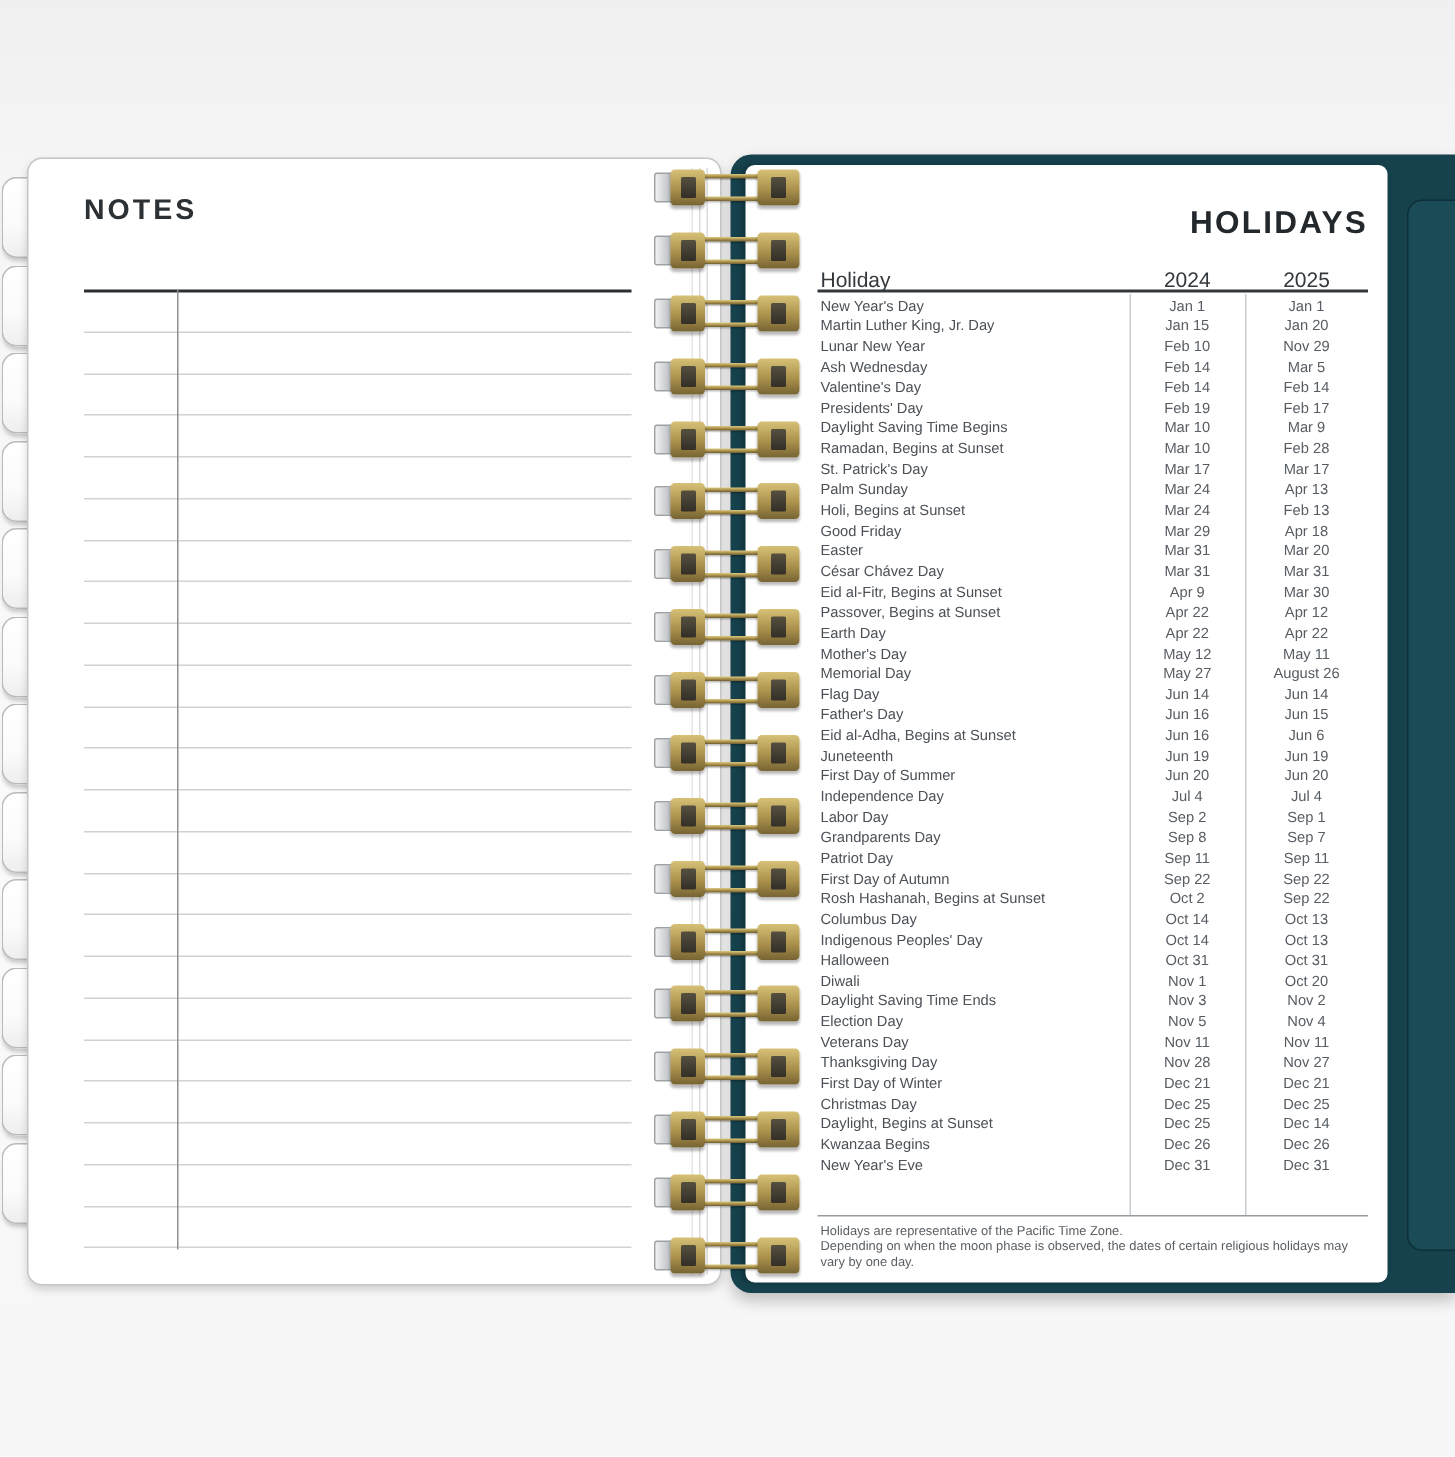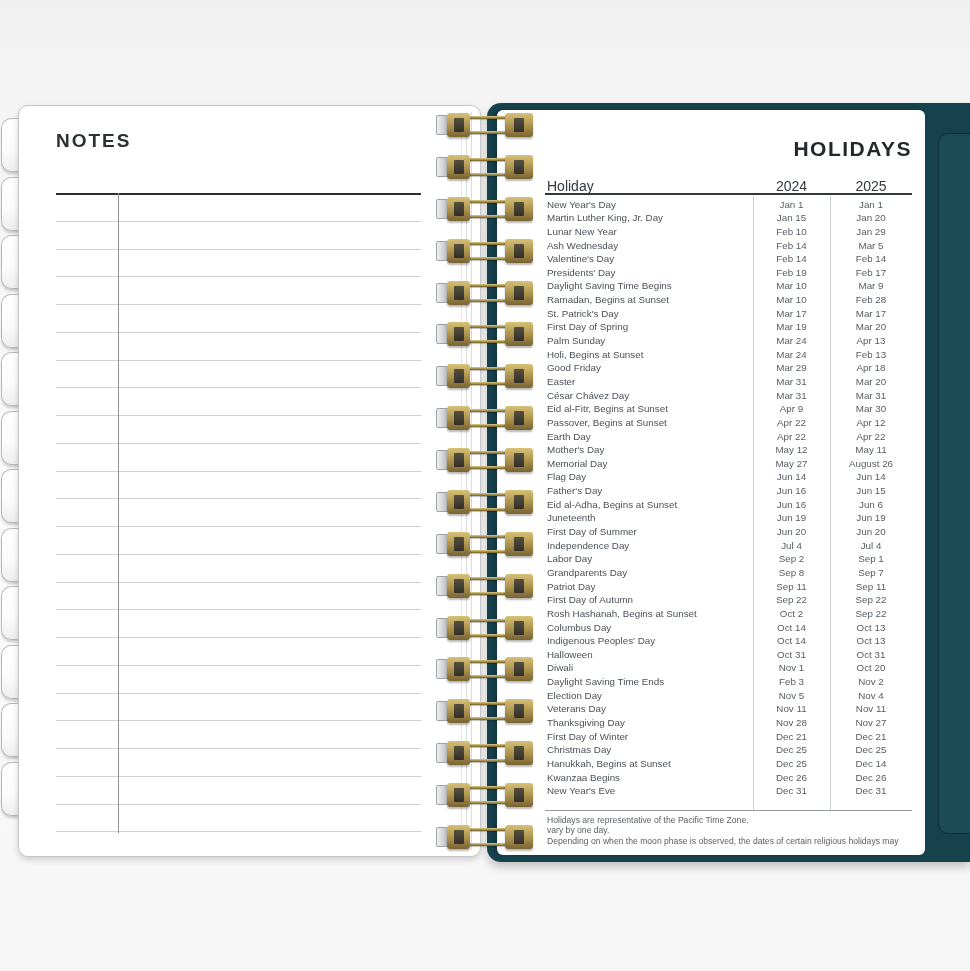--- a/index.html
+++ b/index.html
@@ -113,21 +113,21 @@
         <div class="cell d25">Jan 1</div>
       </div>
       <div class="hrow">
         <div class="cell name">Martin Luther King, Jr. Day</div>
         <div class="cell d24">Jan 15</div>
         <div class="cell d25">Jan 20</div>
       </div>
       <div class="hrow">
         <div class="cell name">Lunar New Year</div>
         <div class="cell d24">Feb 10</div>
-        <div class="cell d25">Jan 29</div>
+        <div class="cell d25">Nov 29</div>
       </div>
       <div class="hrow">
         <div class="cell name">Ash Wednesday</div>
         <div class="cell d24">Feb 14</div>
         <div class="cell d25">Mar 5</div>
       </div>
       <div class="hrow">
         <div class="cell name">Valentine's Day</div>
         <div class="cell d24">Feb 14</div>
         <div class="cell d25">Feb 14</div>
@@ -146,25 +146,20 @@
         <div class="cell name">Ramadan, Begins at Sunset</div>
         <div class="cell d24">Mar 10</div>
         <div class="cell d25">Feb 28</div>
       </div>
       <div class="hrow">
         <div class="cell name">St. Patrick's Day</div>
         <div class="cell d24">Mar 17</div>
         <div class="cell d25">Mar 17</div>
       </div>
       <div class="hrow">
-        <div class="cell name">First Day of Spring</div>
-        <div class="cell d24">Mar 19</div>
-        <div class="cell d25">Mar 20</div>
-      </div>
-      <div class="hrow">
         <div class="cell name">Palm Sunday</div>
         <div class="cell d24">Mar 24</div>
         <div class="cell d25">Apr 13</div>
       </div>
       <div class="hrow">
         <div class="cell name">Holi, Begins at Sunset</div>
         <div class="cell d24">Mar 24</div>
         <div class="cell d25">Feb 13</div>
       </div>
       <div class="hrow">
@@ -277,21 +272,21 @@
         <div class="cell d24">Oct 31</div>
         <div class="cell d25">Oct 31</div>
       </div>
       <div class="hrow">
         <div class="cell name">Diwali</div>
         <div class="cell d24">Nov 1</div>
         <div class="cell d25">Oct 20</div>
       </div>
       <div class="hrow">
         <div class="cell name">Daylight Saving Time Ends</div>
-        <div class="cell d24">Feb 3</div>
+        <div class="cell d24">Nov 3</div>
         <div class="cell d25">Nov 2</div>
       </div>
       <div class="hrow">
         <div class="cell name">Election Day</div>
         <div class="cell d24">Nov 5</div>
         <div class="cell d25">Nov 4</div>
       </div>
       <div class="hrow">
         <div class="cell name">Veterans Day</div>
         <div class="cell d24">Nov 11</div>
@@ -306,40 +301,40 @@
         <div class="cell name">First Day of Winter</div>
         <div class="cell d24">Dec 21</div>
         <div class="cell d25">Dec 21</div>
       </div>
       <div class="hrow">
         <div class="cell name">Christmas Day</div>
         <div class="cell d24">Dec 25</div>
         <div class="cell d25">Dec 25</div>
       </div>
       <div class="hrow">
-        <div class="cell name">Hanukkah, Begins at Sunset</div>
+        <div class="cell name">Daylight, Begins at Sunset</div>
         <div class="cell d24">Dec 25</div>
         <div class="cell d25">Dec 14</div>
       </div>
       <div class="hrow">
         <div class="cell name">Kwanzaa Begins</div>
         <div class="cell d24">Dec 26</div>
         <div class="cell d25">Dec 26</div>
       </div>
       <div class="hrow">
         <div class="cell name">New Year's Eve</div>
         <div class="cell d24">Dec 31</div>
         <div class="cell d25">Dec 31</div>
       </div>
     </div>
   <div class="tbl-bottomline"></div>
   <div class="footnote">
     <div>Holidays are representative of the Pacific Time Zone.</div>
+    <div>Depending on when the moon phase is observed, the dates of certain religious holidays may</div>
     <div>vary by one day.</div>
-    <div>Depending on when the moon phase is observed, the dates of certain religious holidays may</div>
   </div>
 </div>
 
 <div class="tabs">
     <div class="tab" style="top: 118px;">
       <span class="tab-label">JUL</span>
     </div>
     <div class="tab" style="top: 176.5px;">
       <span class="tab-label">AUG</span>
     </div>

